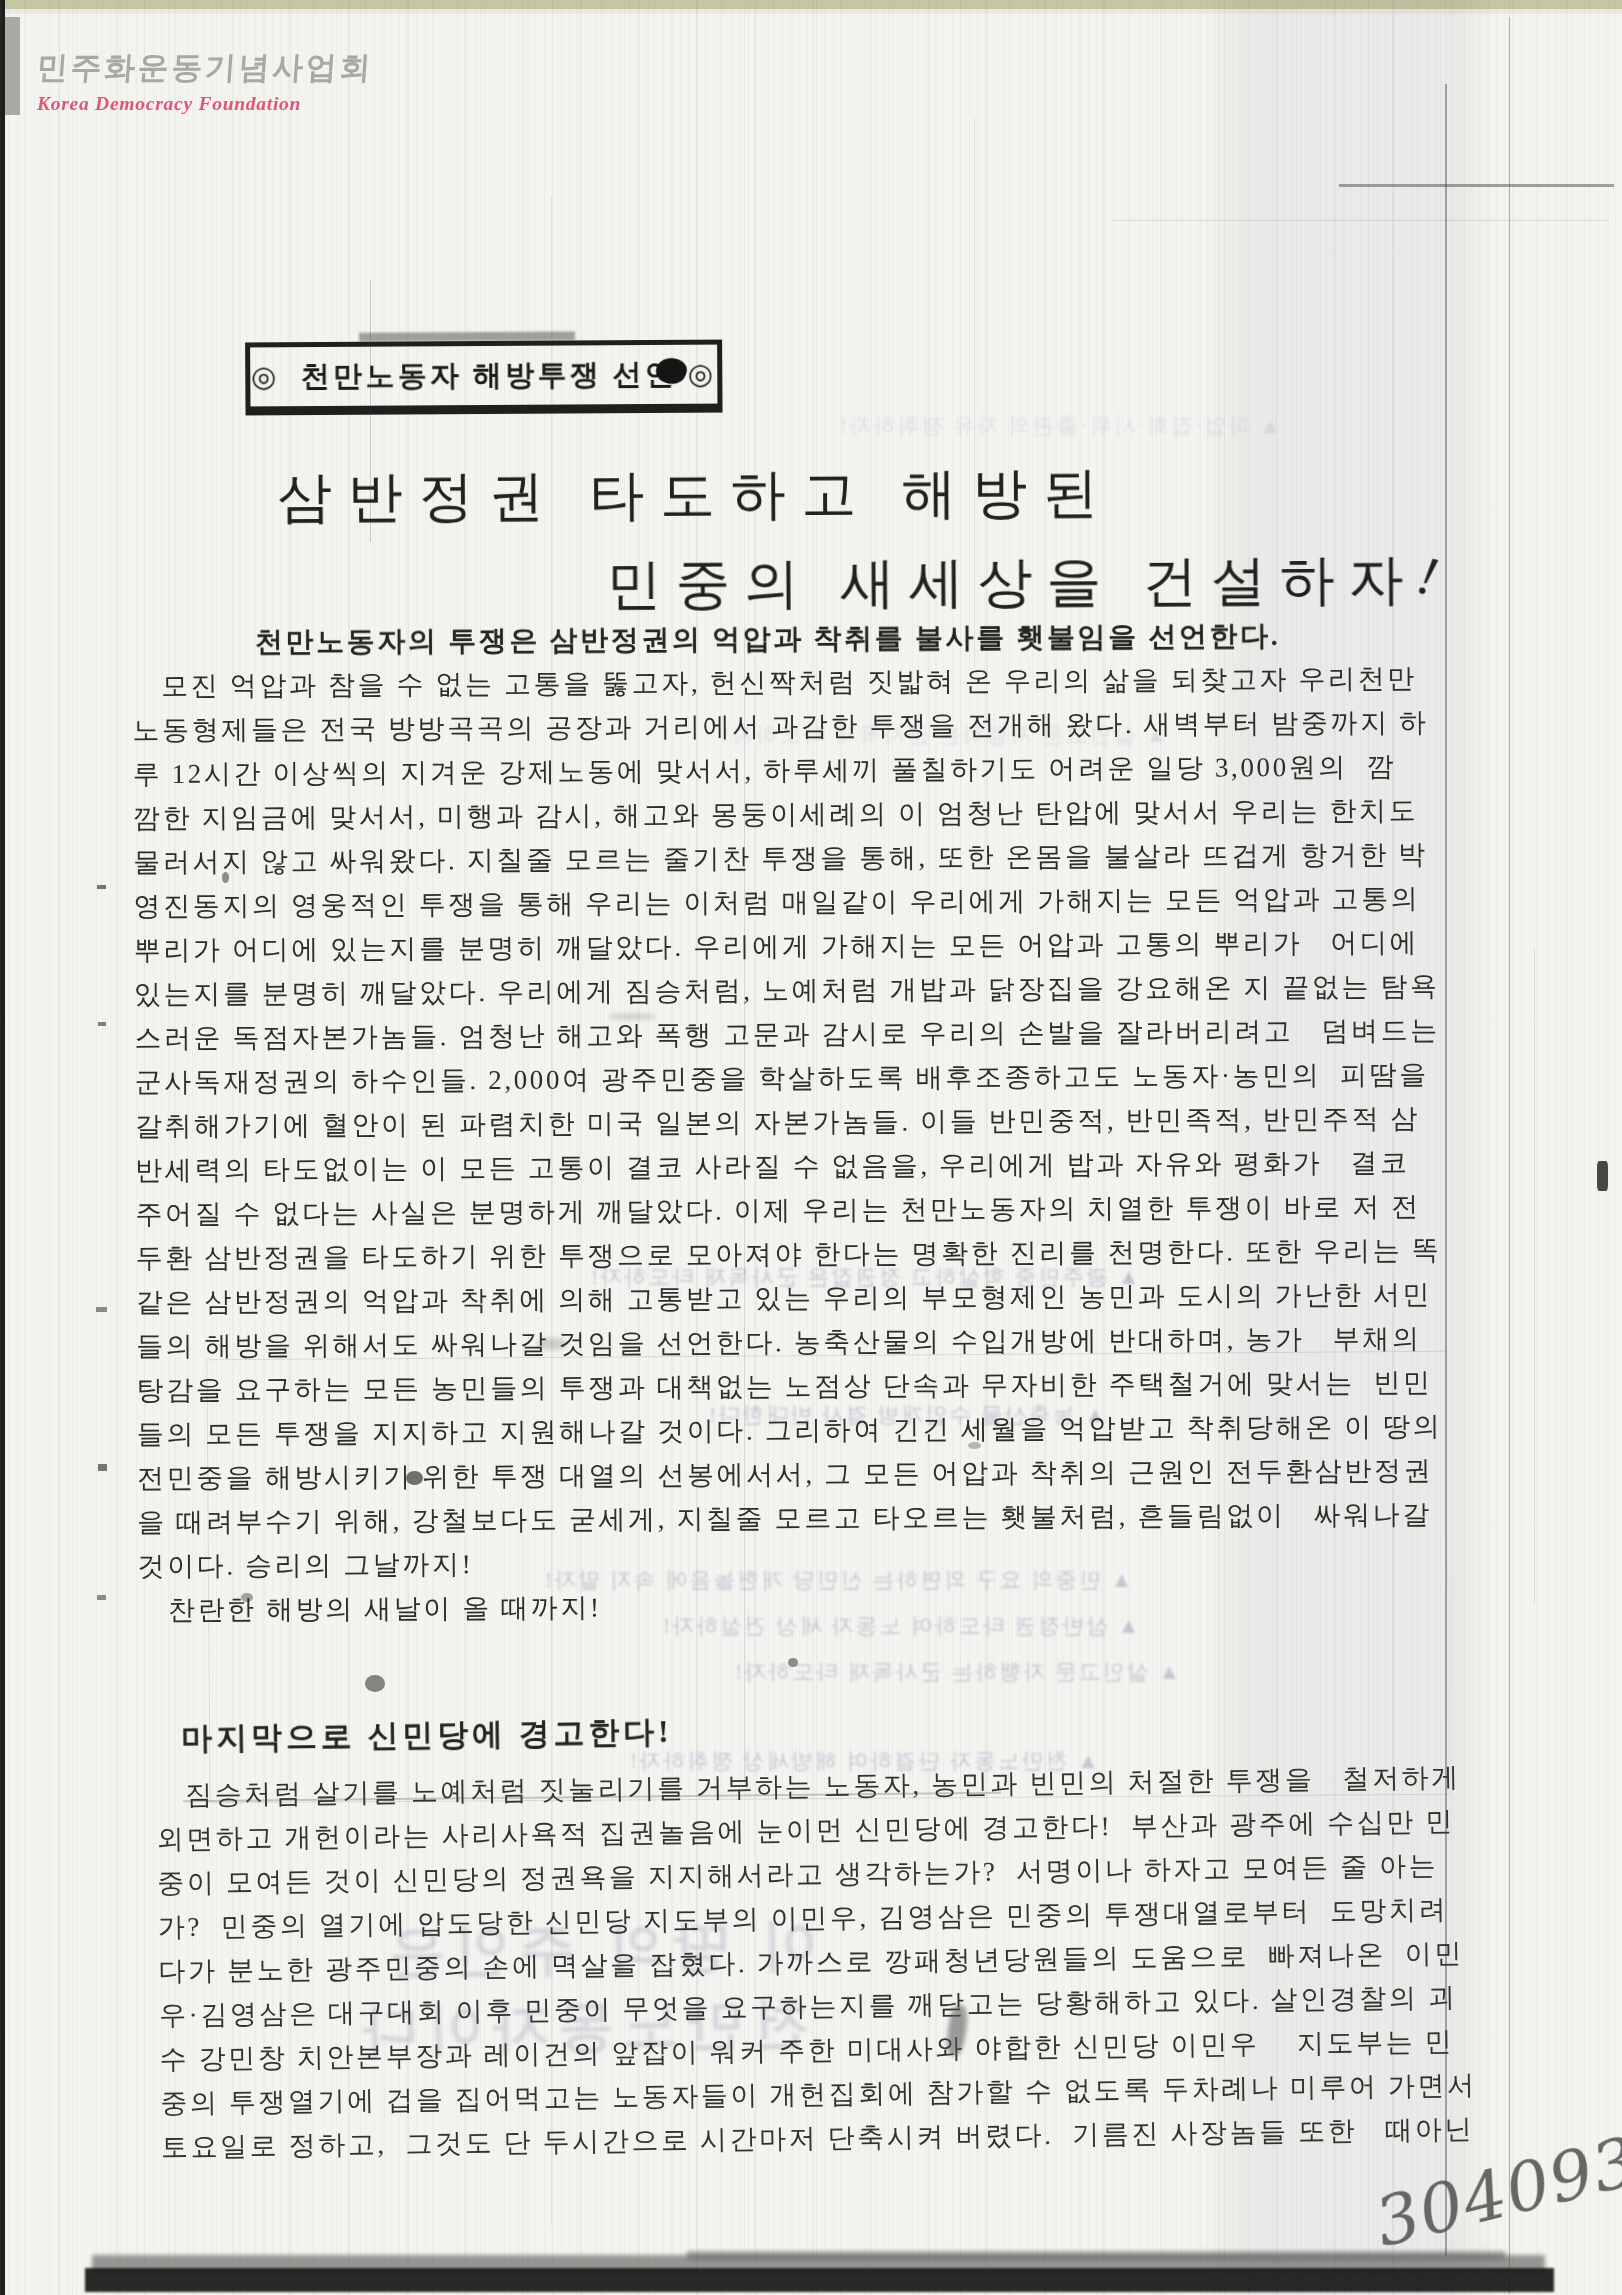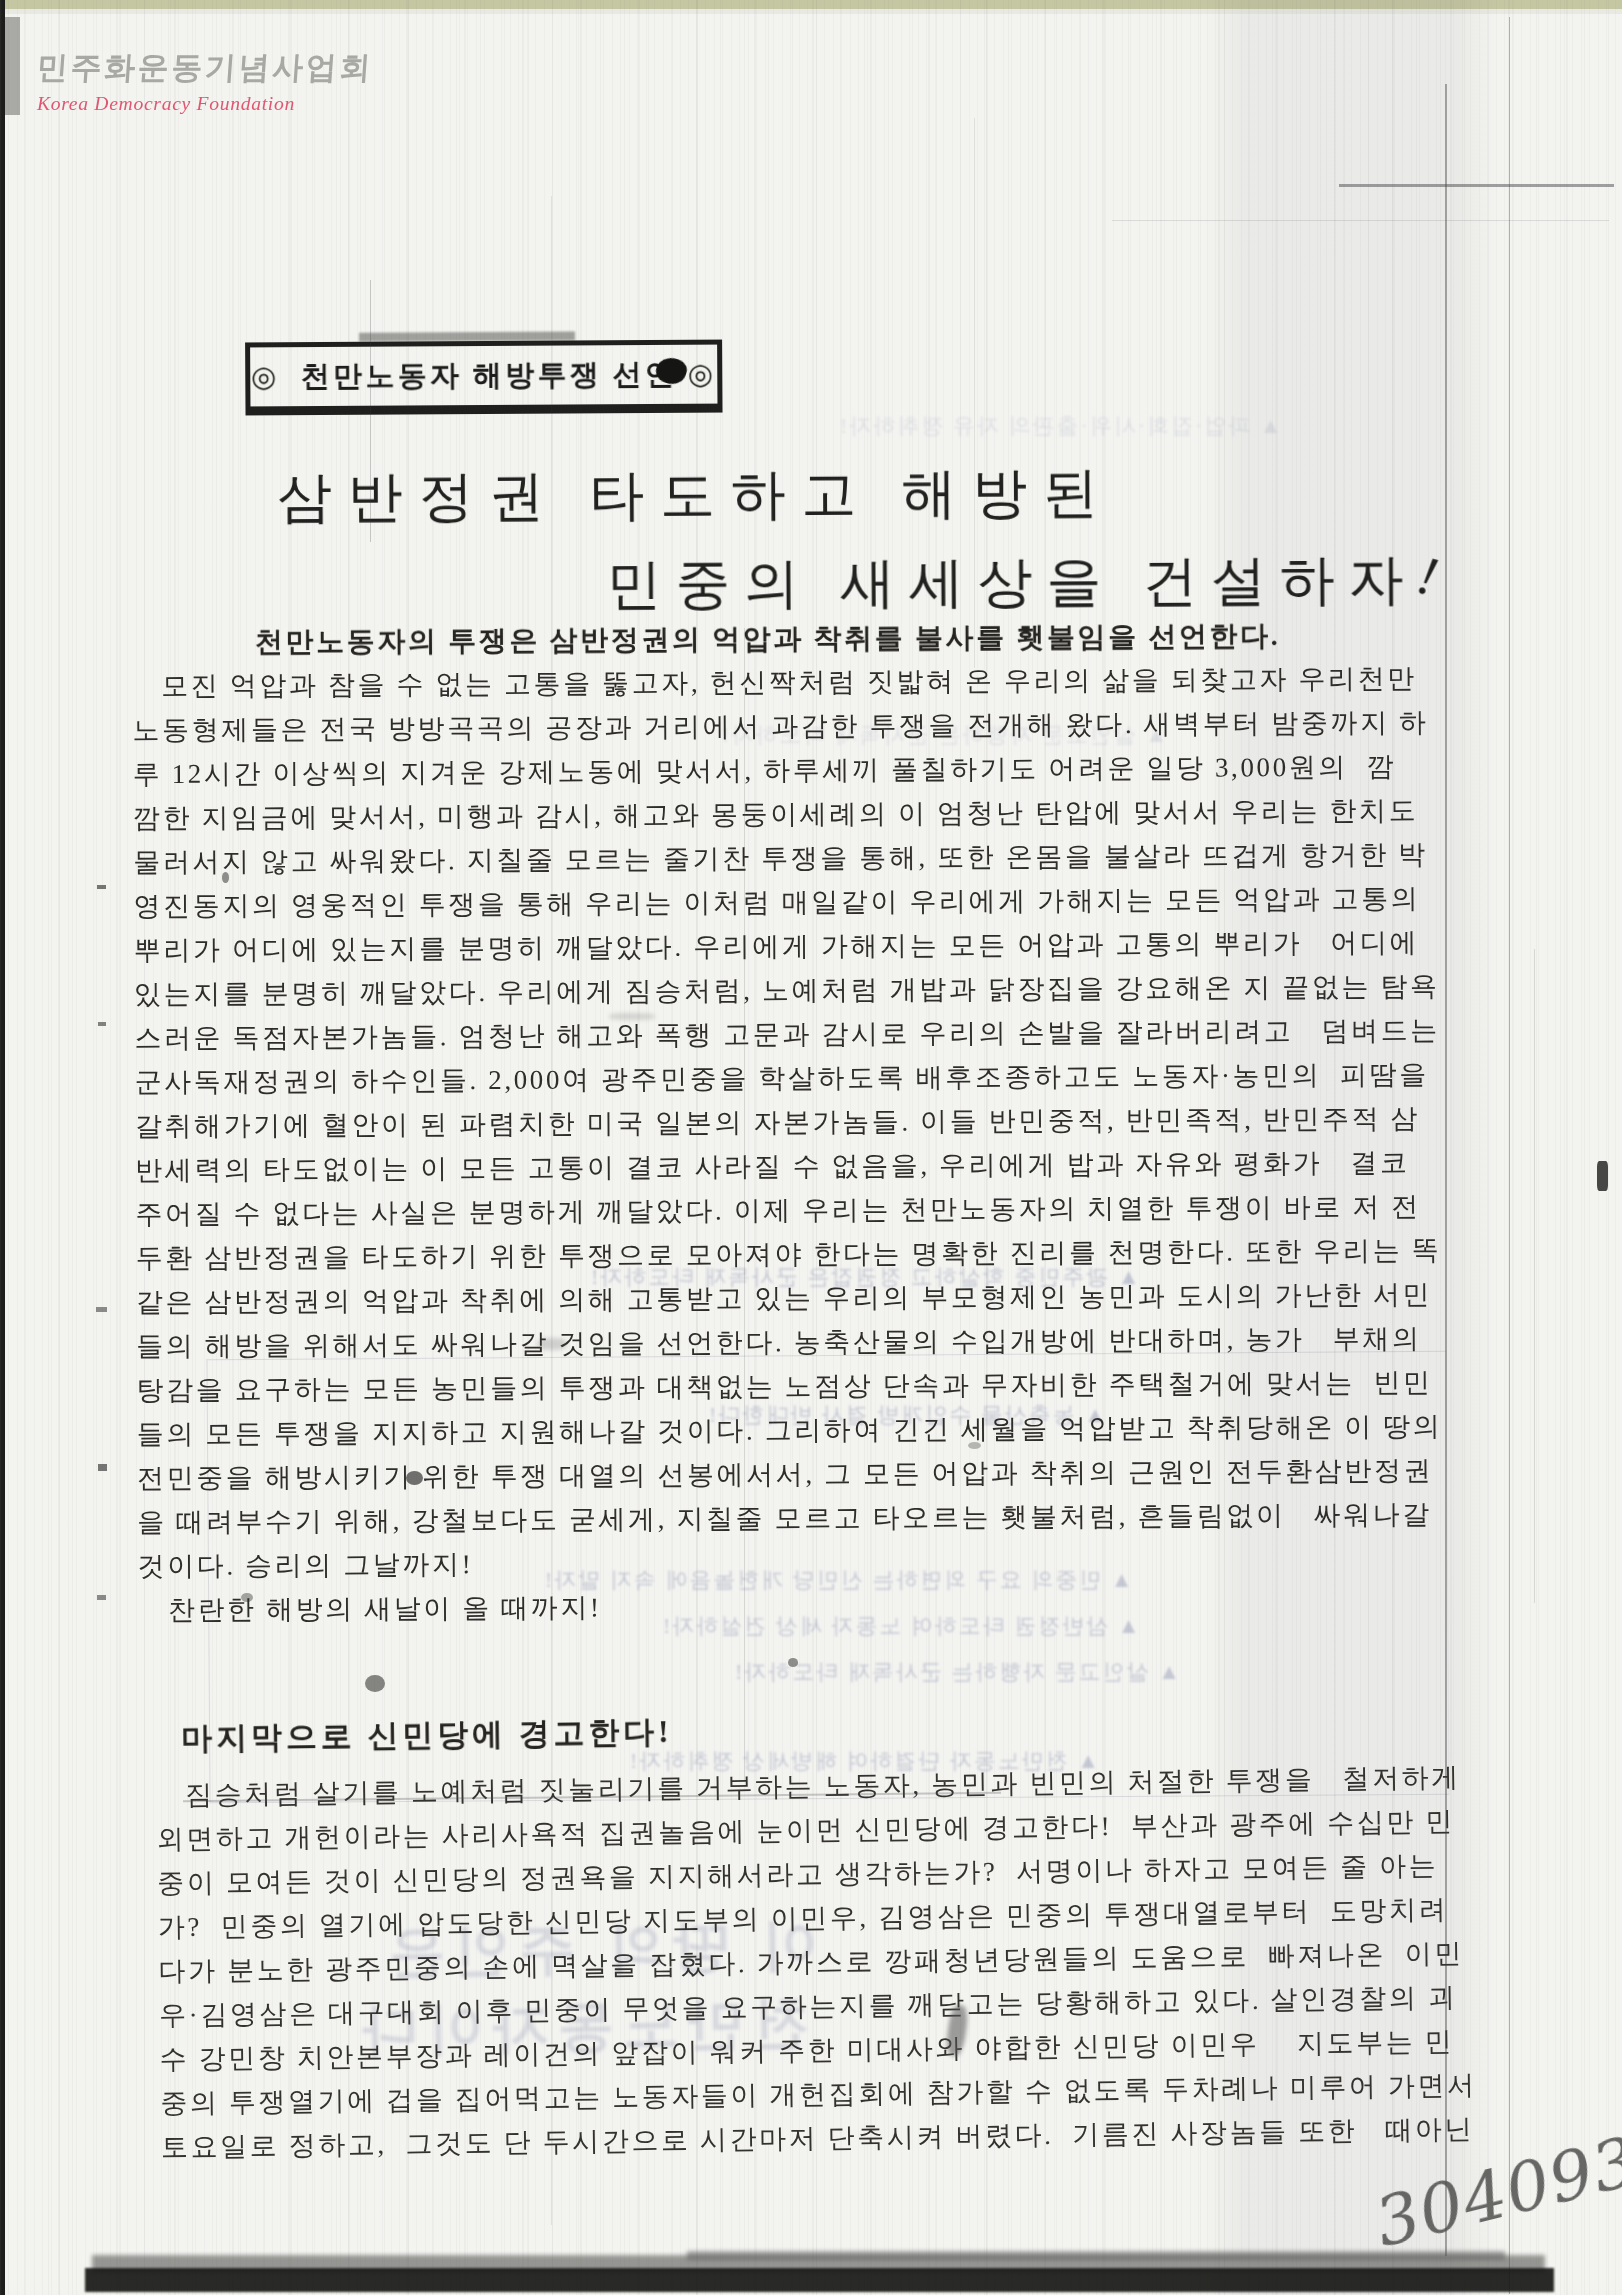--- a/index.html
+++ b/index.html
@@ -27,21 +27,21 @@
   .tick{position:absolute;background:#222;}
   .speck{position:absolute;background:#2a2a28;border-radius:50%;filter:blur(0.7px);}
   .smear{position:absolute;background:#555;filter:blur(2px);border-radius:40%;}
 
   .watermark{position:absolute;left:37px;top:47px;}
   .wm-kr{
     font-size:31px;color:#9b9b97;letter-spacing:2.6px;font-weight:700;
     transform:skewX(-4deg);opacity:.85;
   }
   .wm-en{
-    font-size:19.6px;color:#e05670;font-style:italic;font-weight:400;letter-spacing:0.7px;margin-top:3.9px;
+    font-size:19.6px;color:#e05670;font-style:italic;font-weight:700;letter-spacing:0.7px;margin-top:3.9px;
   }
 
   .doc{position:absolute;left:0;top:0;width:1623px;transform:rotate(-0.35deg);}
   .badge{
     position:absolute;left:243px;top:339px;width:467px;height:59px;
     border:5.2px solid #1f1f1d;border-bottom-width:9.2px;
     display:flex;align-items:center;justify-content:center;
     font-size:29px;font-weight:700;letter-spacing:3.3px;color:#1c1c1a;
     filter:blur(0.3px);white-space:pre;
   }

